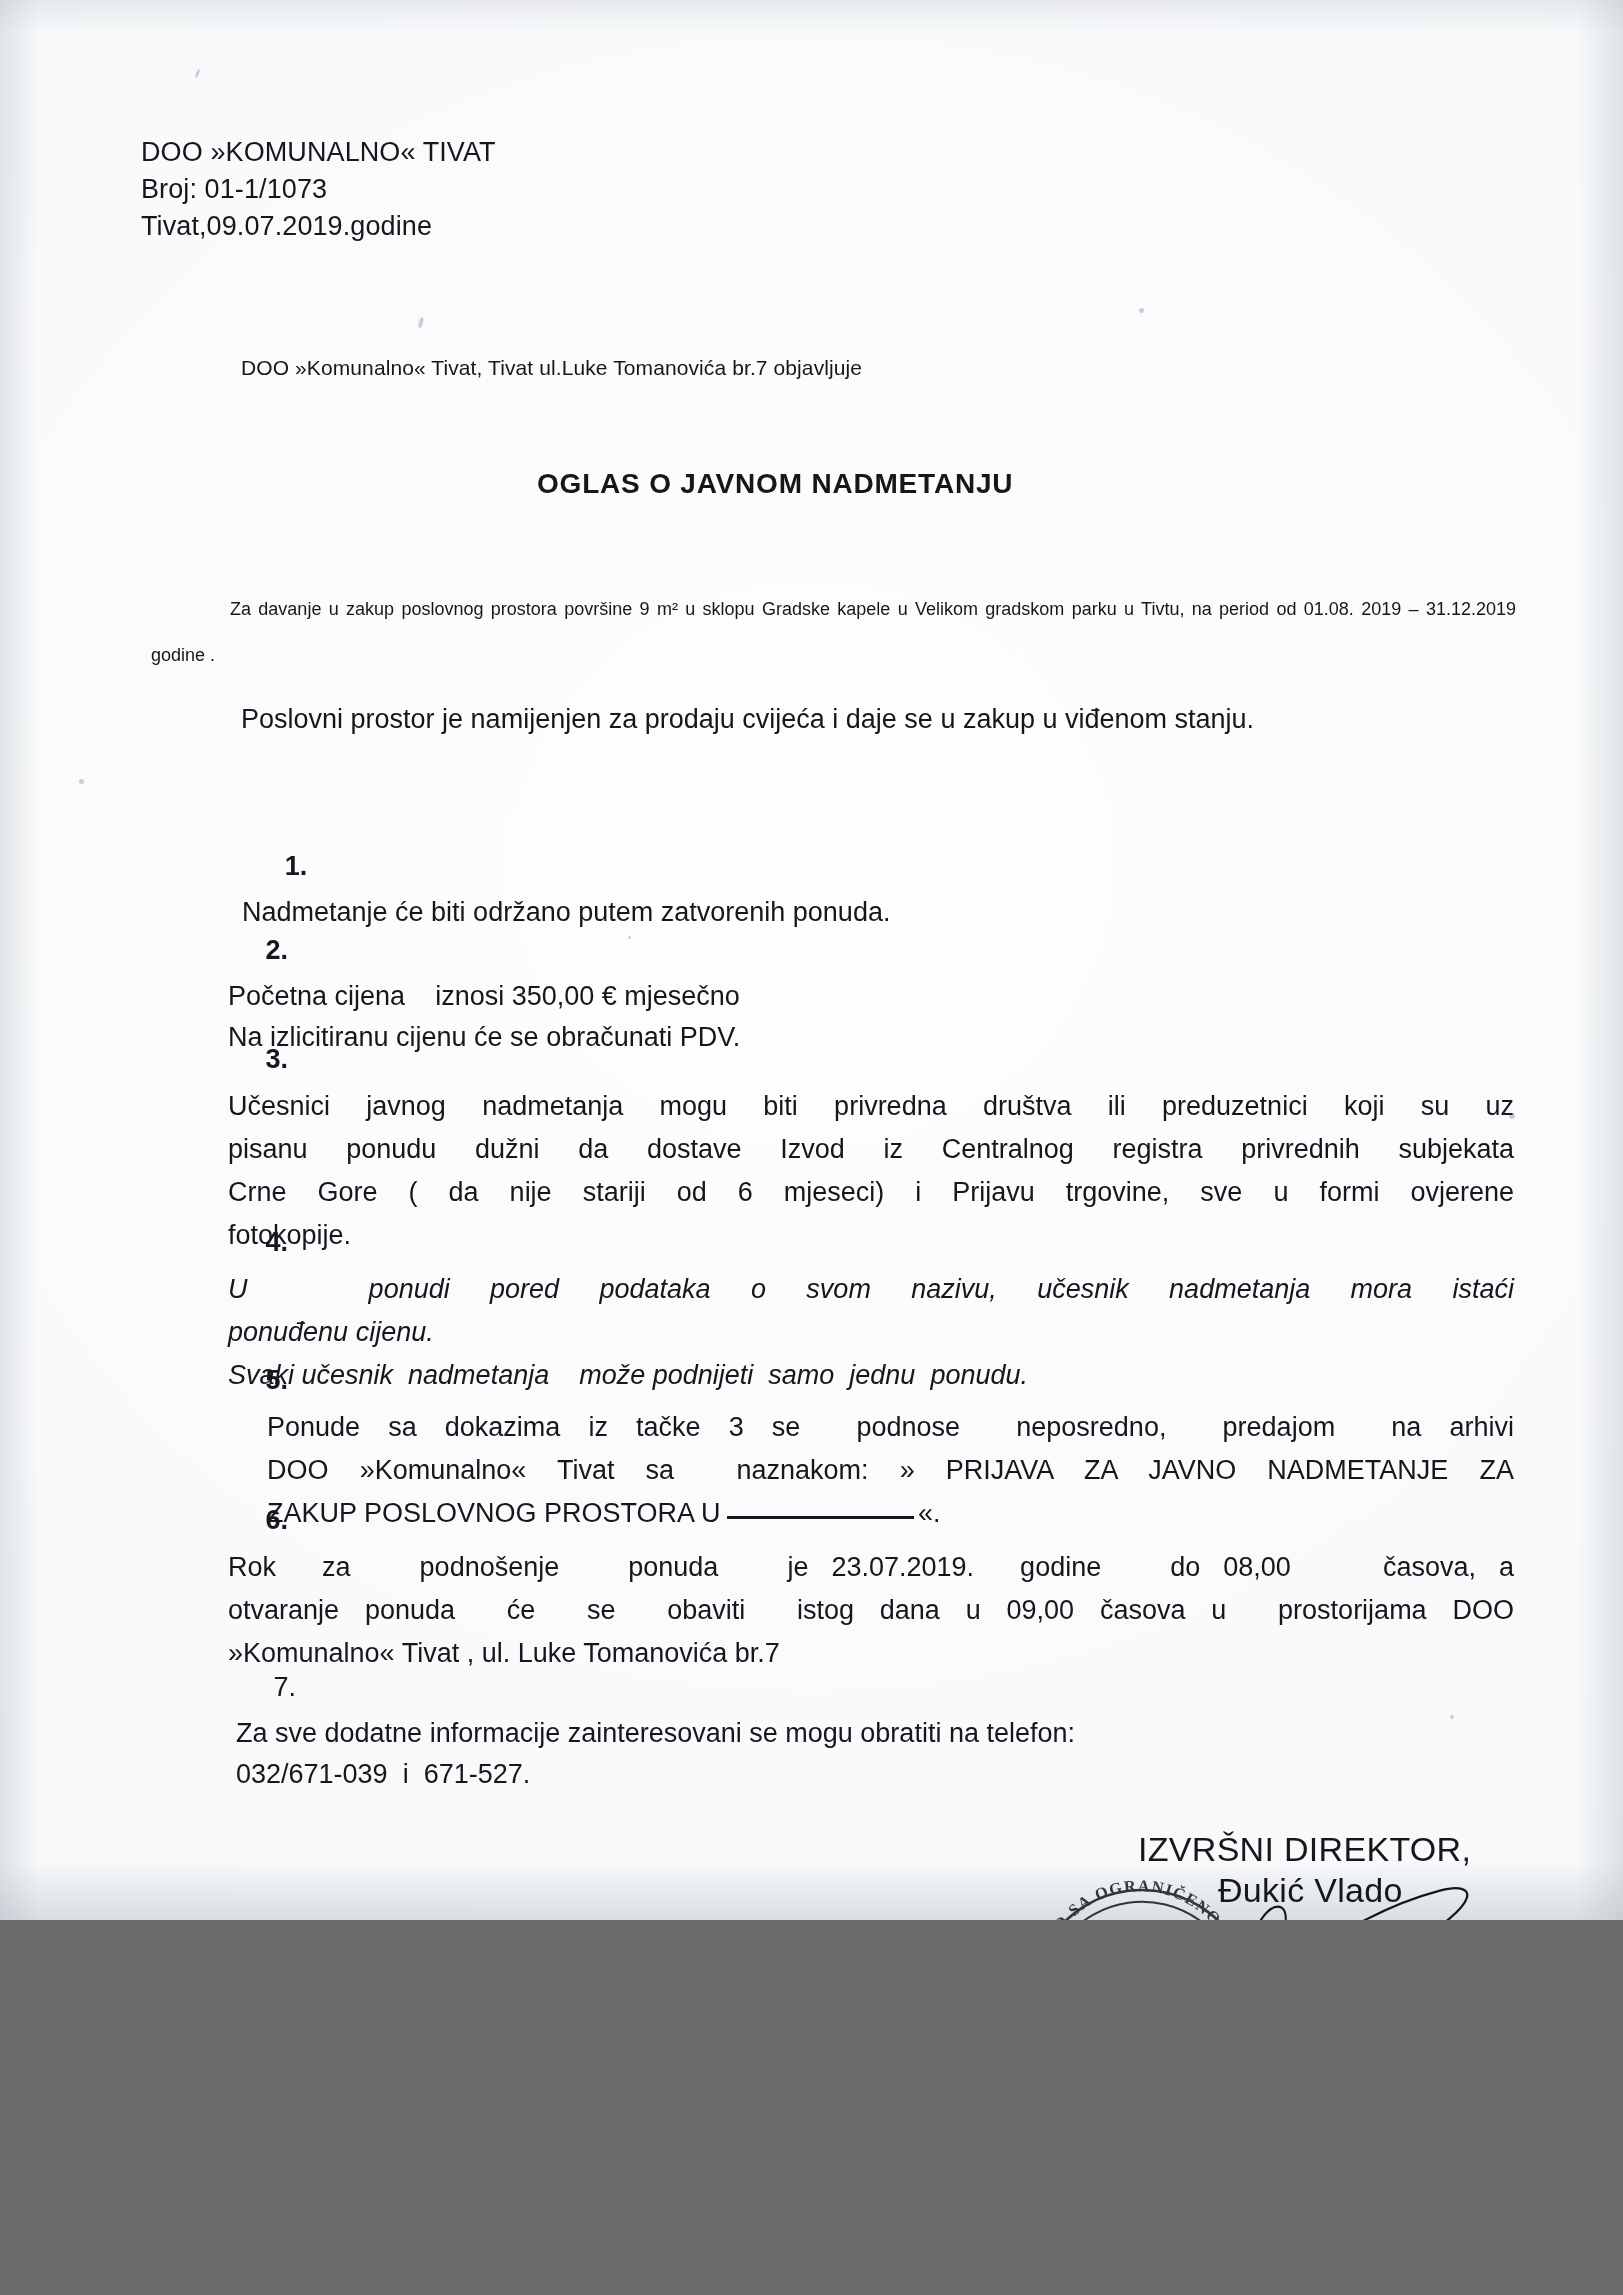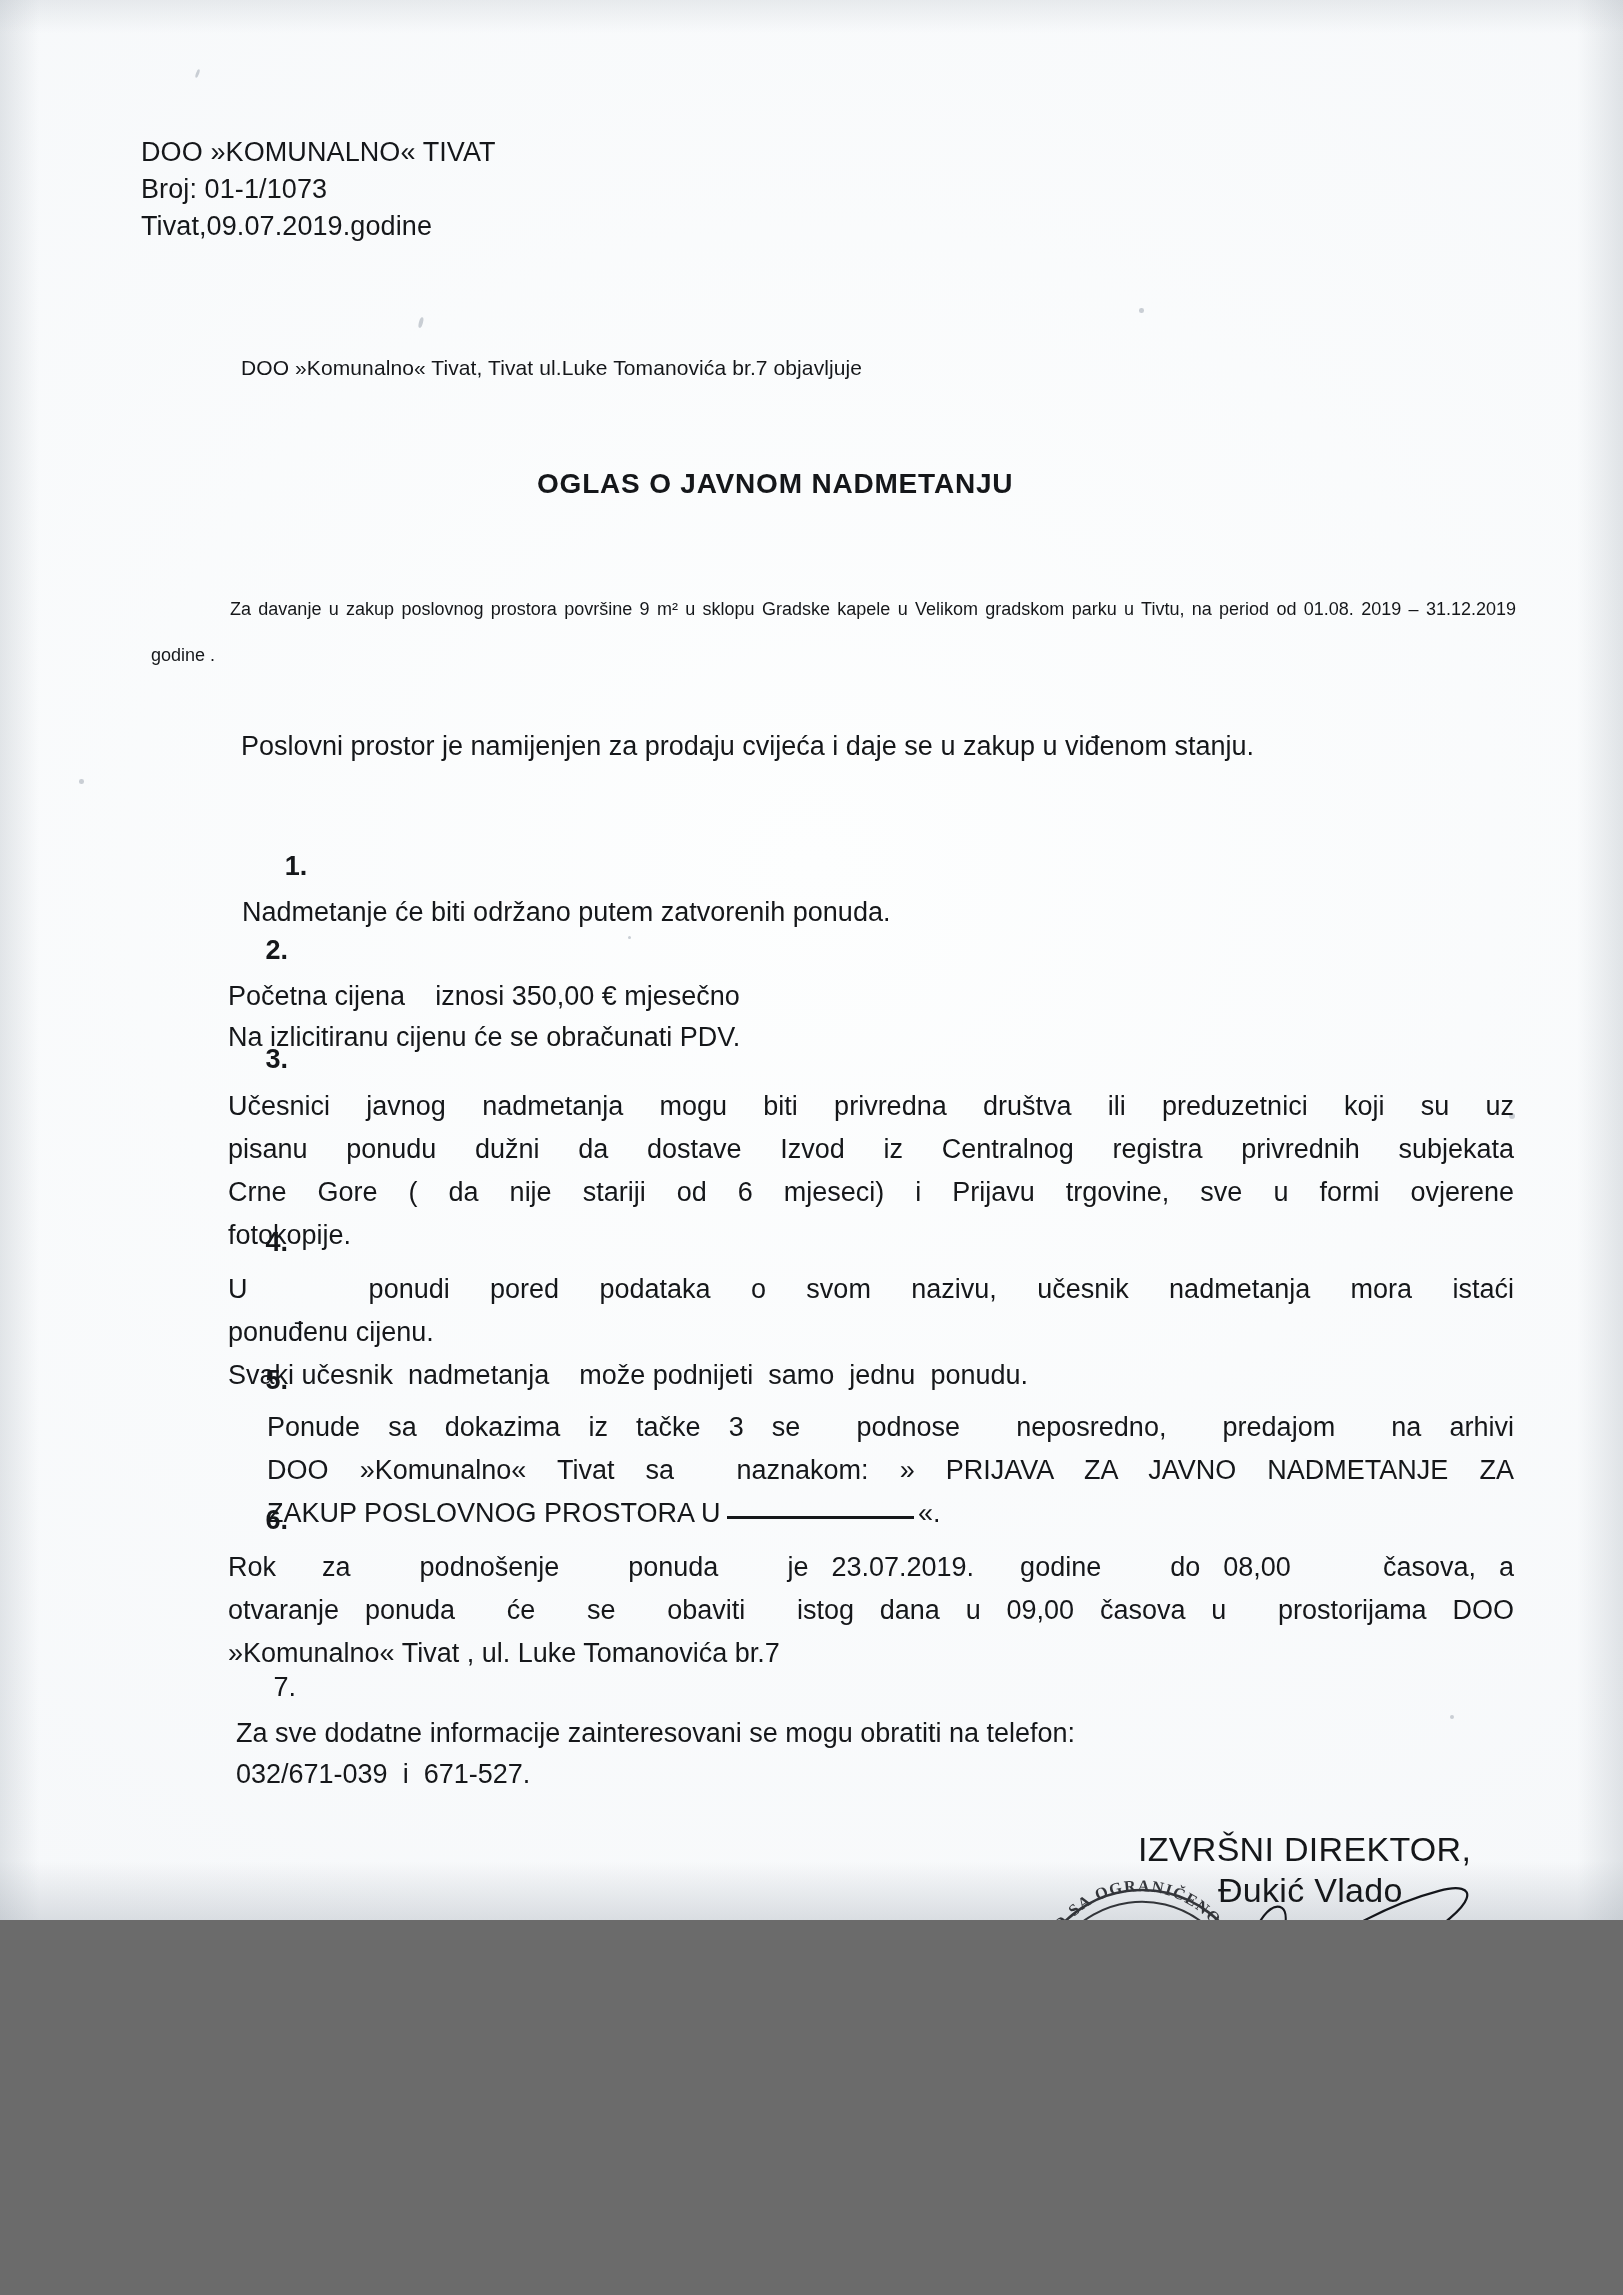--- a/index.html
+++ b/index.html
@@ -67,21 +67,21 @@
     top: 586px;
     width: 1365px;
     font-size: 18px;
     line-height: 46px;
     text-align: justify;
     text-indent: 79px;
   }
 
   .purpose {
     left: 241px;
-    top: 731px;
+    top: 704px;
     font-size: 27px;
   }
 
   
   .list { position: absolute; left: 0; top: 0; width: 1623px; }
 
   .item {
     position: absolute;
     display: block;
   }
@@ -106,21 +106,21 @@
   }
   .item .body .ln.last { text-align: left; text-align-last: left; }
 
   
   #item-1 { left: 242px; top: 851px; width: 1244px; }
   #item-1 .num { font-weight: bold; left: 5.2px; }
   #item-2 { left: 228px; top: 935px; width: 1244px; }
   #item-3 { left: 228px; top: 1044px; width: 1286px; }
   #item-3 .body .ln { line-height: 43px; text-align: right; }
   #item-4 { left: 228px; top: 1227px; width: 1286px; }
-  #item-4 .body .ln { line-height: 43px; }
+  #item-4 .body .ln { line-height: 43px; font-style: italic; }
   #item-5 { left: 228px; top: 1365px; width: 1286px; }
   #item-5 .body .ln { line-height: 43px; margin-left: 39px; }
   #item-6 { left: 228px; top: 1505px; width: 1286px; }
   #item-6 .body .ln { line-height: 43px; }
   #item-7 { left: 236px; top: 1672px; width: 1244px; }
   #item-7 .num { font-weight: normal; }
   #item-7 .body { margin-left: 93px; }
 
   .blank-line {
     display: inline-block;

